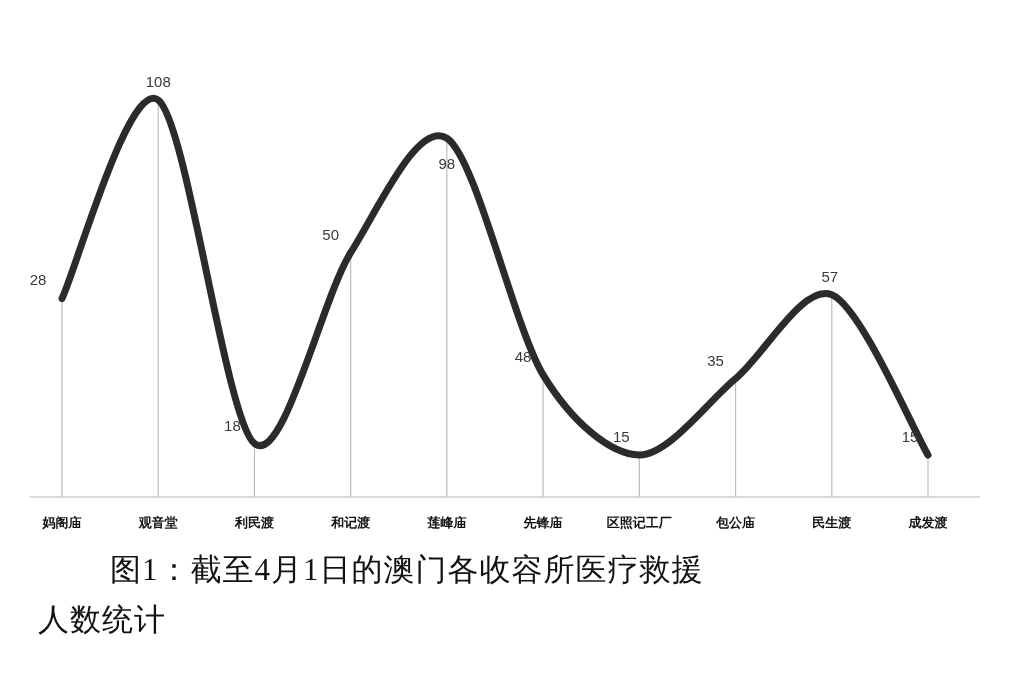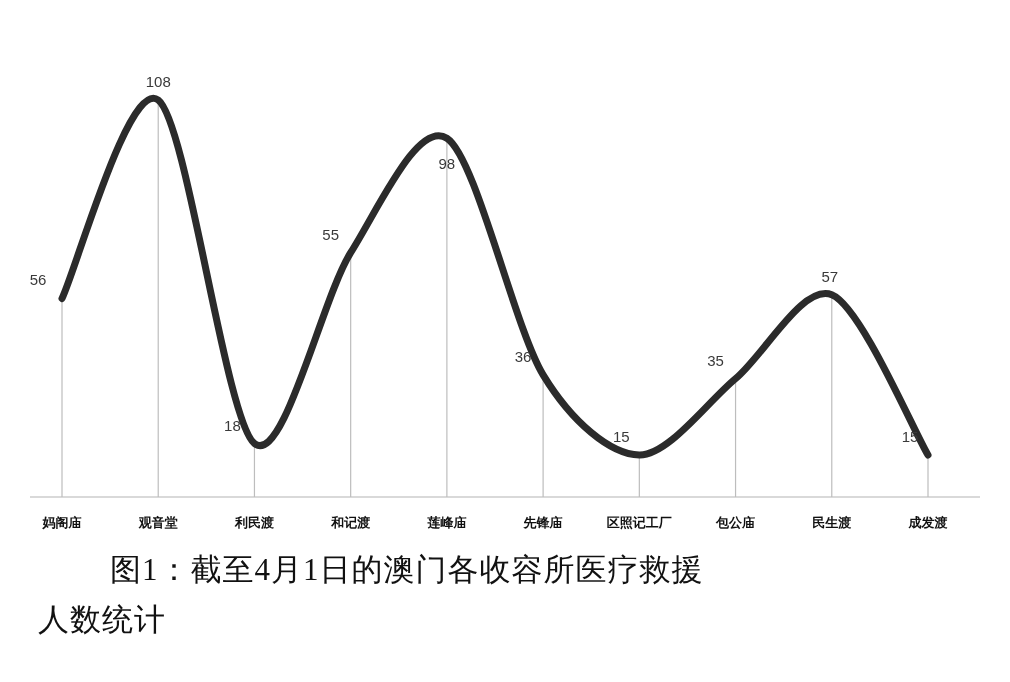--- a/index.html
+++ b/index.html
@@ -95,26 +95,26 @@
         <line x1="446.8888888888889" x2="446.8888888888889" y1="138.1720430107527" y2="497" stroke="#bdbdbd" stroke-width="1.2"></line>
         <line x1="543.1111111111111" x2="543.1111111111111" y1="374.8387096774194" y2="497" stroke="#bdbdbd" stroke-width="1.2"></line>
         <line x1="639.3333333333334" x2="639.3333333333334" y1="455" y2="497" stroke="#bdbdbd" stroke-width="1.2"></line>
         <line x1="735.5555555555557" x2="735.5555555555557" y1="378.6559139784946" y2="497" stroke="#bdbdbd" stroke-width="1.2"></line>
         <line x1="831.7777777777778" x2="831.7777777777778" y1="294.6774193548387" y2="497" stroke="#bdbdbd" stroke-width="1.2"></line>
         <line x1="928" x2="928" y1="455" y2="497" stroke="#bdbdbd" stroke-width="1.2"></line>
         <path d="M 62 298.494623655914 C 76.43333333333334 268.7204301075269, 129.35555555555555 78.24193548387096, 158.22222222222223 100 C 187.0888888888889 121.75806451612904, 225.57777777777778 420.6451612903226, 254.44444444444446 443.5483870967742 C 283.31111111111113 466.4516129032258, 321.8 298.4946236559139, 350.6666666666667 252.68817204301072 C 379.53333333333336 206.8817204301075, 418.02222222222224 119.8494623655914, 446.8888888888889 138.1720430107527 C 475.7555555555556 156.494623655914, 514.2444444444444 327.3145161290323, 543.1111111111111 374.8387096774194 C 571.9777777777778 422.36290322580646, 610.4666666666667 454.4274193548387, 639.3333333333334 455 C 668.2 455.5725806451613, 706.688888888889 402.7043010752688, 735.5555555555557 378.6559139784946 C 764.4222222222223 354.6075268817204, 802.9111111111112 283.2258064516129, 831.7777777777778 294.6774193548387 C 860.6444444444445 306.1290322580645, 913.5666666666667 430.9516129032258, 928 455" fill="none" stroke="#2b2b2b" stroke-width="7" stroke-linecap="round" stroke-linejoin="round"></path>
       </svg>
     <div id="stems-layer"></div>
     <div id="value-labels">
-        <div class="value-label" style="left: 38px; top: 288.495px;">56</div>
+        <div class="value-label" style="left: 38px; top: 288.495px;">28</div>
         <div class="value-label" style="left: 158.222px; top: 90px; text-align: right;">108</div>
         <div class="value-label" style="left: 232.444px; top: 433.548px; text-align: right;">18</div>
-        <div class="value-label" style="left: 330.667px; top: 242.688px;">55</div>
+        <div class="value-label" style="left: 330.667px; top: 242.688px;">50</div>
         <div class="value-label" style="left: 446.889px; top: 128.172px; margin-top: 44px;">98</div>
-        <div class="value-label" style="left: 523.111px; top: 364.839px;">36</div>
+        <div class="value-label" style="left: 523.111px; top: 364.839px;">48</div>
         <div class="value-label" style="left: 621.333px; top: 445px;">15</div>
         <div class="value-label" style="left: 715.556px; top: 368.656px;">35</div>
         <div class="value-label" style="left: 829.778px; top: 284.677px;">57</div>
         <div class="value-label" style="left: 910px; top: 445px;">15</div>
       </div>
     <div id="cat-labels">
         <div class="cat-label" style="left: 62px;">妈阁庙</div>
         <div class="cat-label" style="left: 158.222px;">观音堂</div>
         <div class="cat-label" style="left: 254.444px;">利民渡</div>
         <div class="cat-label" style="left: 350.667px;">和记渡</div>

